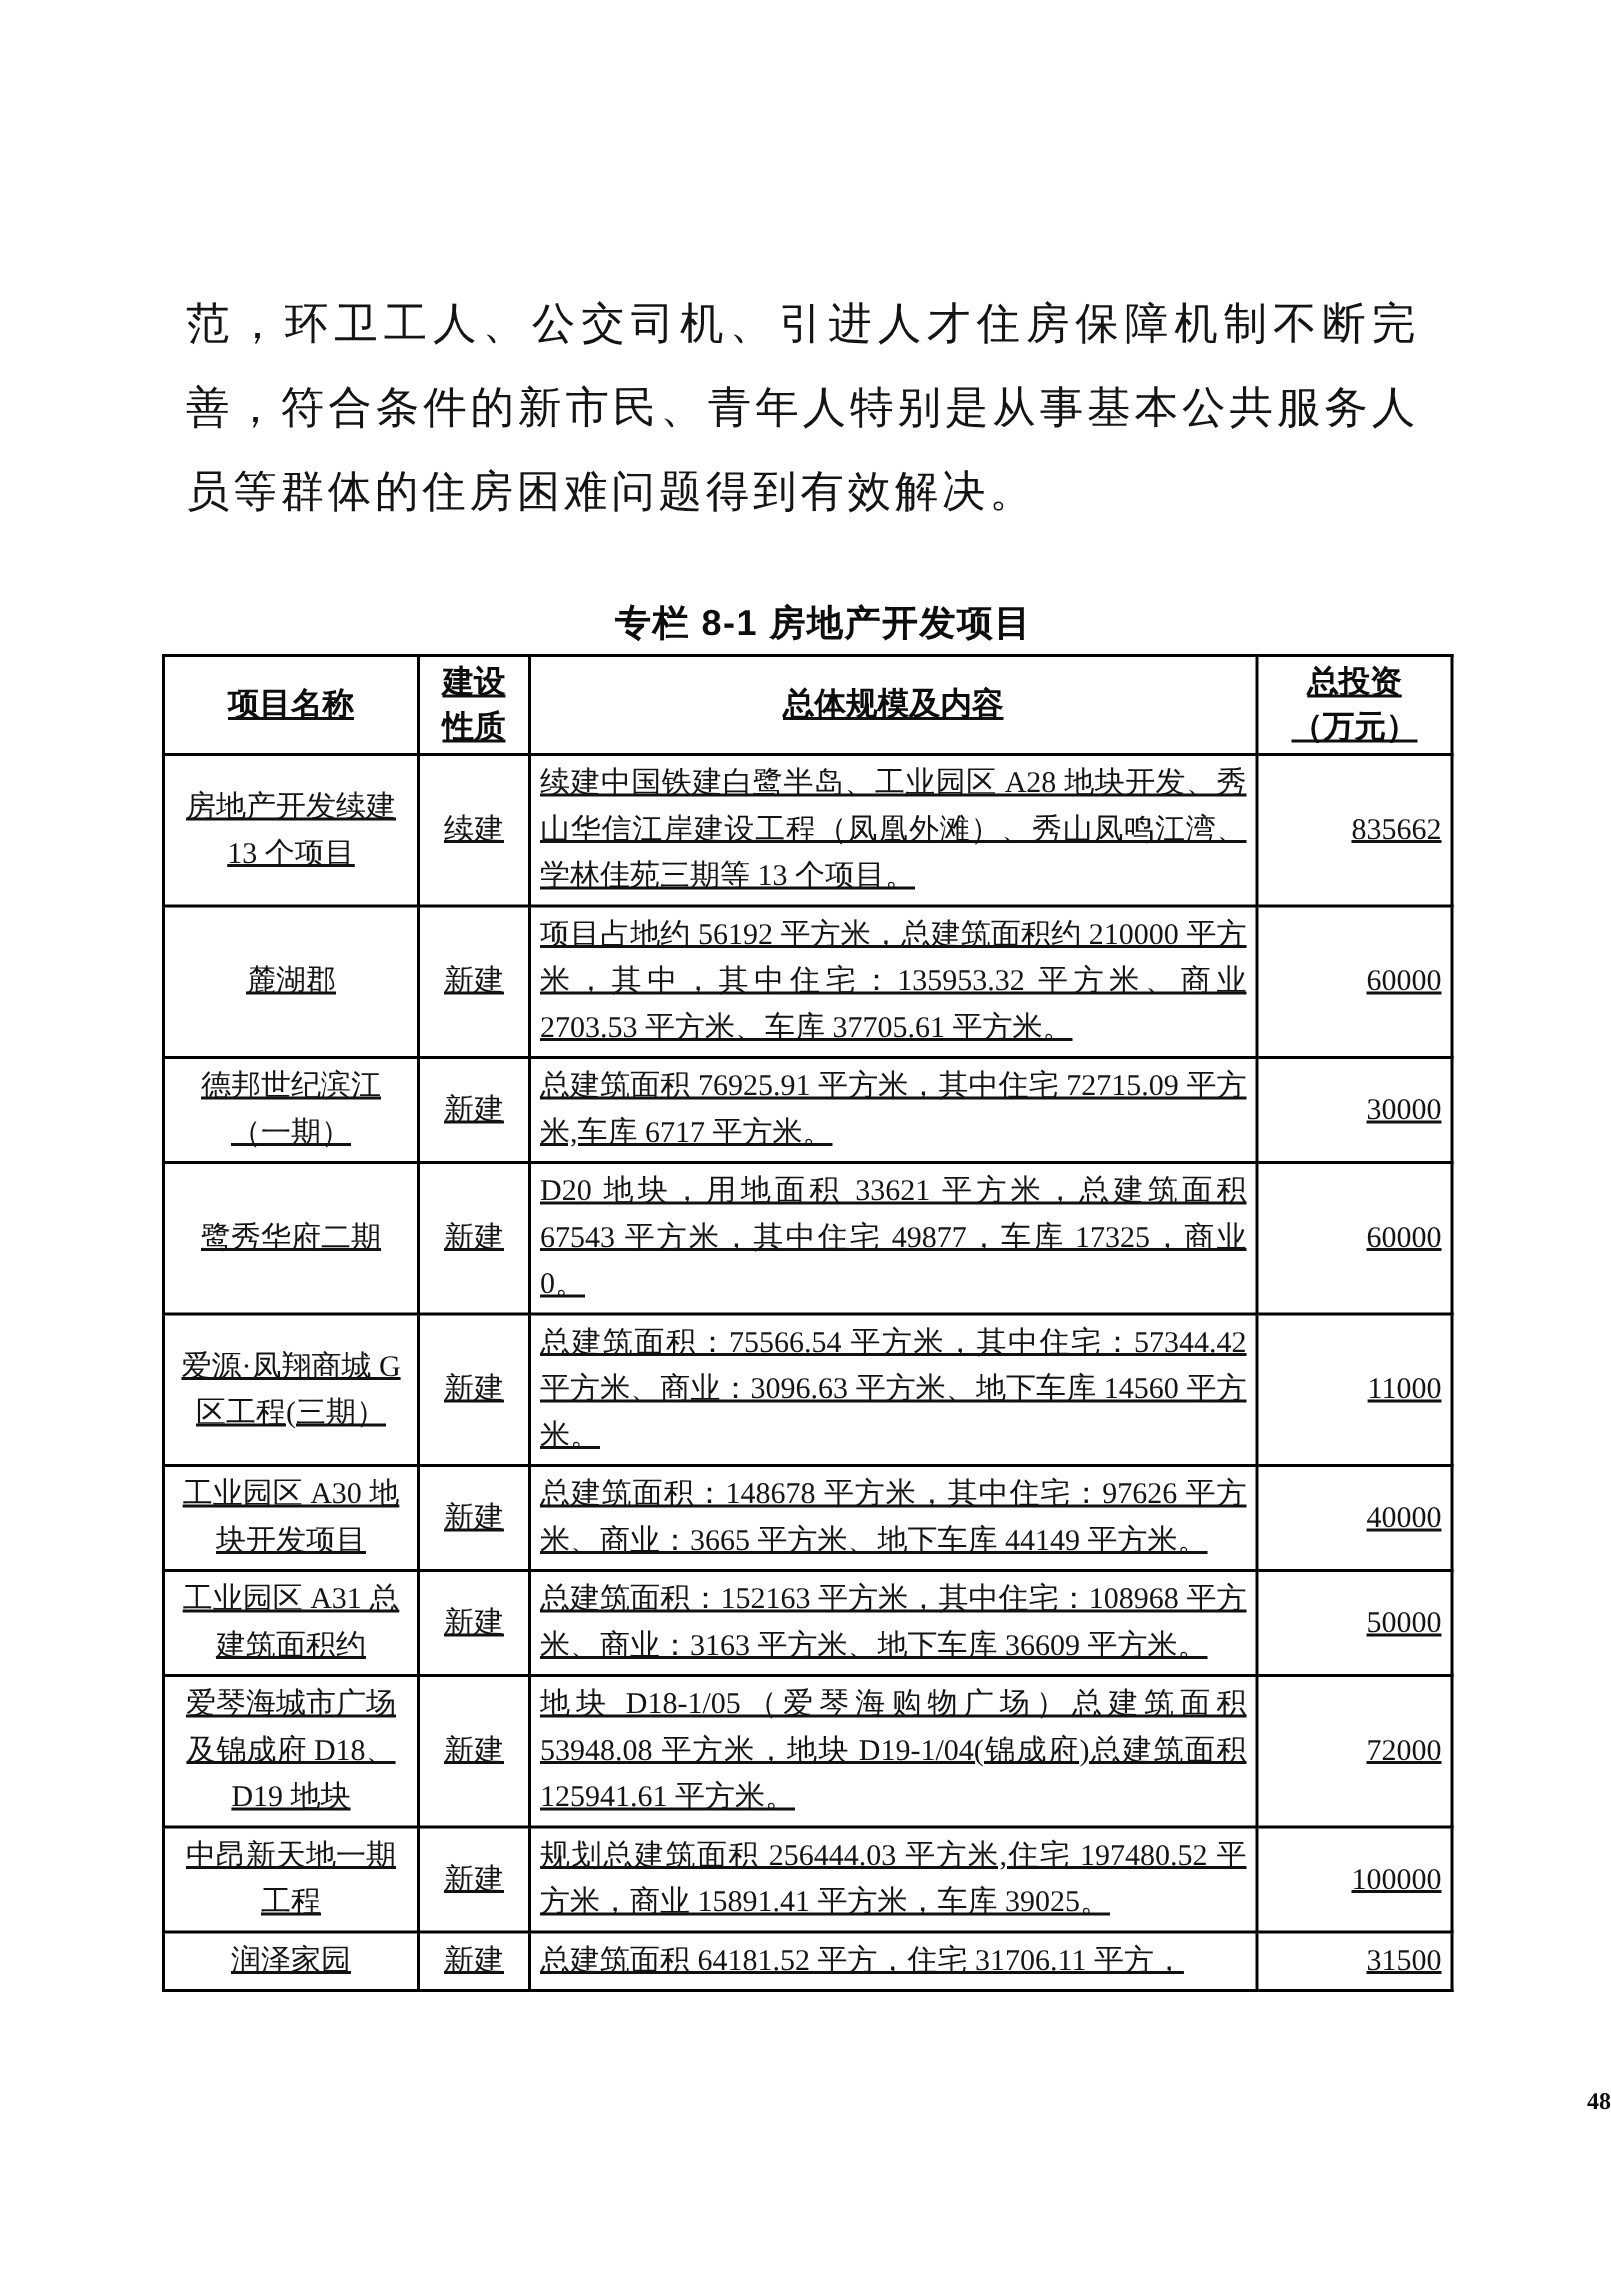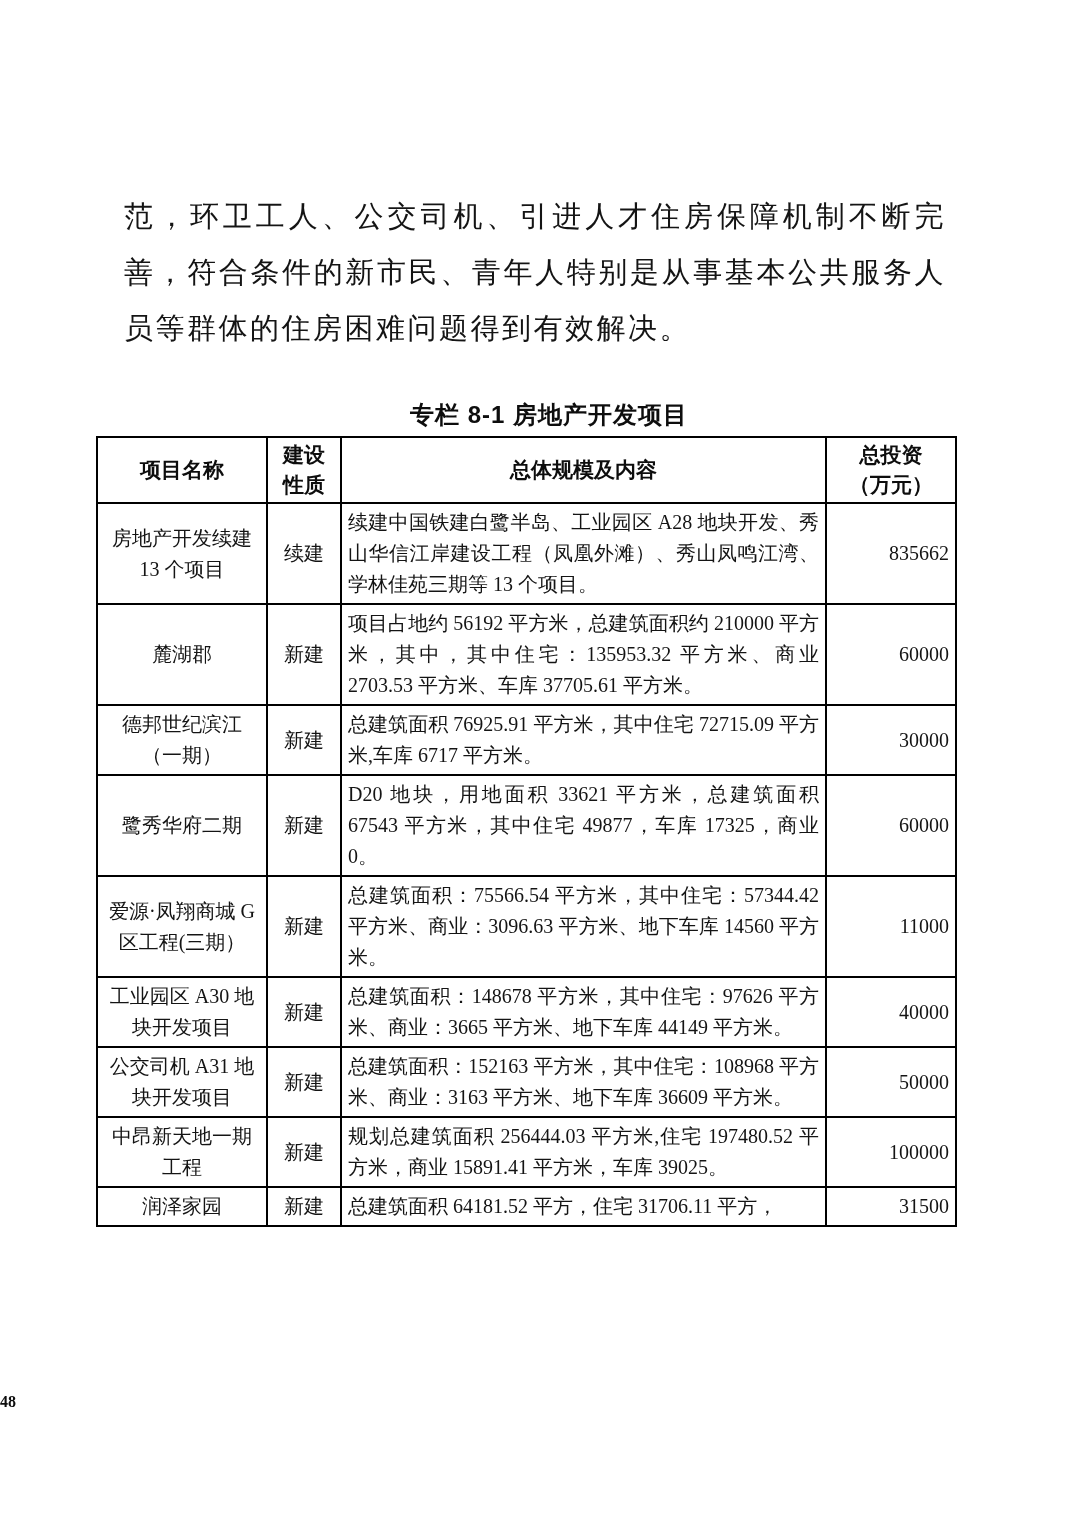--- a/index.html
+++ b/index.html
@@ -36,24 +36,25 @@
     font-family: "Liberation Sans", "DejaVu Sans", sans-serif;
     font-weight: bold;
     font-size: 24px;
     letter-spacing: 1px;
     color: #0d0d0d;
     padding-left: 24px;
   }
   table.projects {
     position: absolute;
     top: 436px;
-    left: 96px;
+    left: 108px;
     width: 859px;
     border-collapse: collapse;
     table-layout: fixed;
+    text-decoration: underline;
   }
   table.projects th, table.projects td {
     border: 2px solid #000000;
     vertical-align: middle;
   }
   table.projects th {
     font-family: "Liberation Sans", "DejaVu Sans", sans-serif;
     font-weight: bold;
     font-size: 21px;
     line-height: 30px;
@@ -71,21 +72,21 @@
   }
   td.c-name   { text-align: center; border-radius: 32px; }
   td.c-nature { text-align: center; }
   td.c-content{ text-align: justify; text-justify: inter-character; padding: 3px 10px; }
   td.c-invest { text-align: right; }
   .page-number {
     position: absolute;
     top: 1393px;
     left: 0;
     width: 1074px;
-    text-align: left;
+    text-align: right;
     font-weight: bold;
     font-size: 16px;
     color: #0d0d0d;
   }
 </style>
 </head>
 <body>
 
 <div class="paragraph">范，环卫工人、公交司机、引进人才住房保障机制不断完善，符合条件的新市民、青年人特别是从事基本公共服务人员等群体的住房困难问题得到有效解决。</div>
 
@@ -145,26 +146,32 @@
   </tr>
 
   <tr>
     <td class="c-name">工业园区 A30 地块开发项目</td>
     <td class="c-nature">新建</td>
     <td class="c-content">总建筑面积：148678 平方米，其中住宅：97626 平方米、商业：3665 平方米、地下车库 44149 平方米。</td>
     <td class="c-invest">40000</td>
   </tr>
 
   <tr>
-    <td class="c-name">公交司机 A31 地块开发项目</td>
+    <td class="c-name">工业园区 A31 总建筑面积约</td>
     <td class="c-nature">新建</td>
     <td class="c-content">总建筑面积：152163 平方米，其中住宅：108968 平方米、商业：3163 平方米、地下车库 36609 平方米。</td>
     <td class="c-invest">50000</td>
   </tr>
 
+  <tr>
+    <td class="c-name">爱琴海城市广场及锦成府 D18、D19 地块</td>
+    <td class="c-nature">新建</td>
+    <td class="c-content">地块 D18-1/05（爱琴海购物广场）总建筑面积 53948.08 平方米，地块 D19-1/04(锦成府)总建筑面积 125941.61 平方米。</td>
+    <td class="c-invest">72000</td>
+  </tr>
 
   <tr>
     <td class="c-name">中昂新天地一期工程</td>
     <td class="c-nature">新建</td>
     <td class="c-content">规划总建筑面积 256444.03 平方米,住宅 197480.52 平方米，商业 15891.41 平方米，车库 39025。</td>
     <td class="c-invest">100000</td>
   </tr>
 
   <tr>
     <td class="c-name">润泽家园</td>

